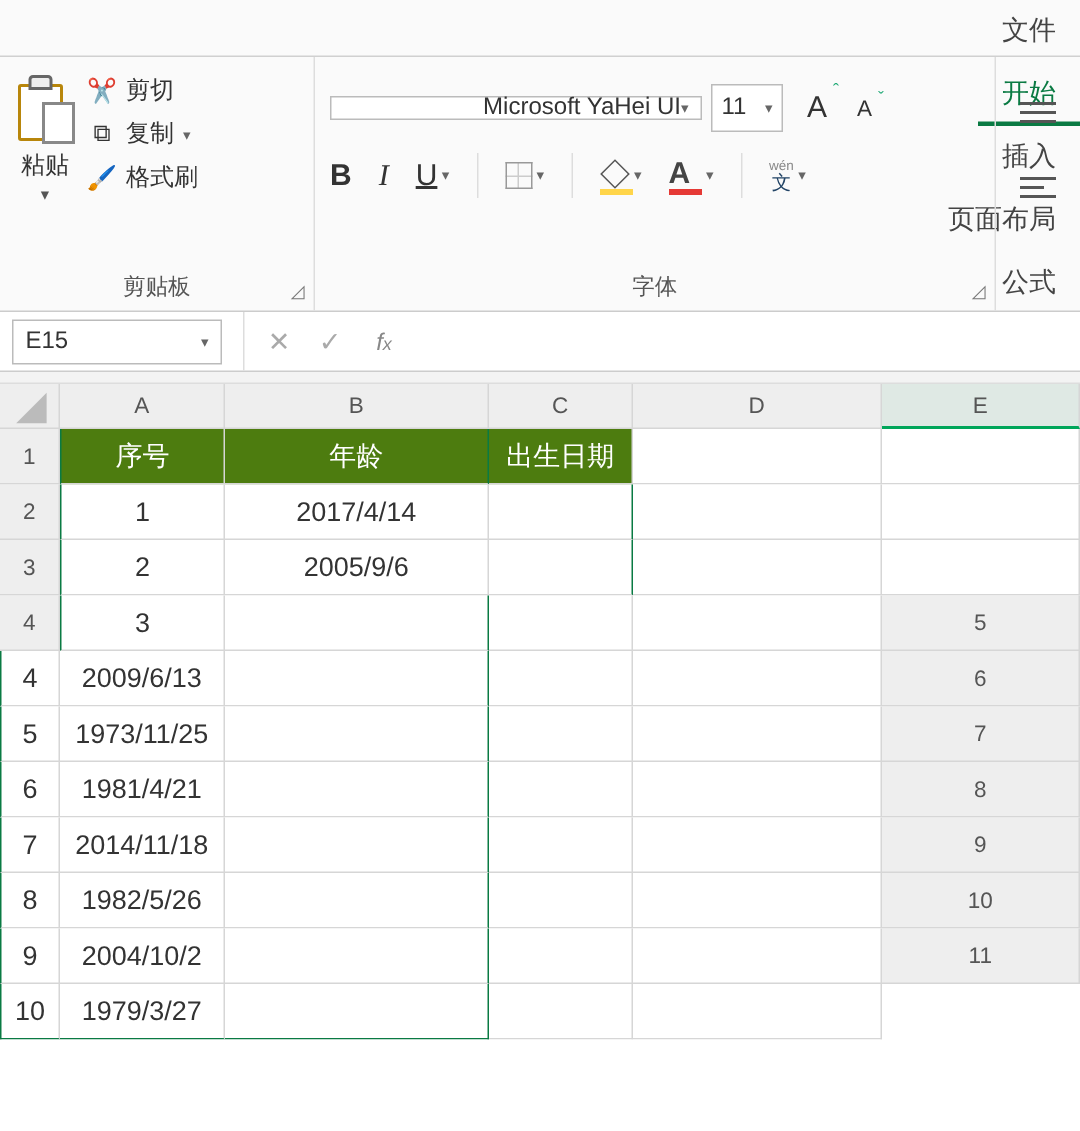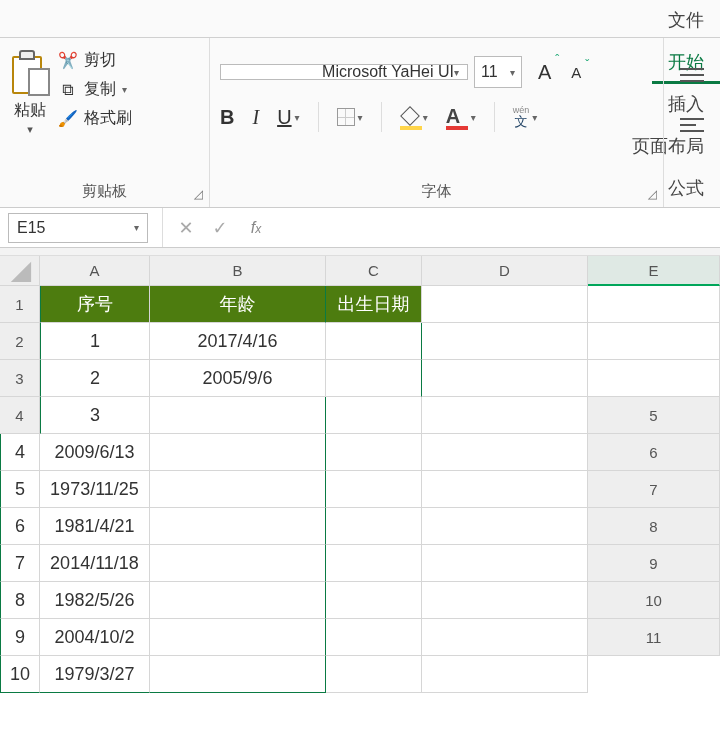--- a/index.html
+++ b/index.html
@@ -224,21 +224,21 @@
 
   <div class="rowh">1</div>
   <div class="cell green tbl-left">序号</div>
   <div class="cell green tbl-b">年龄</div>
   <div class="cell green">出生日期</div>
   <div class="cell"></div>
   <div class="cell"></div>
 
   <div class="rowh">2</div>
   <div class="cell tbl-left">1</div>
-  <div class="cell">2017/4/16</div>
+  <div class="cell">2017/4/14</div>
   <div class="cell tbl-b"></div>
   <div class="cell"></div>
   <div class="cell"></div>
 
   <div class="rowh">3</div>
   <div class="cell tbl-left">2</div>
   <div class="cell">2005/9/6</div>
   <div class="cell tbl-b"></div>
   <div class="cell"></div>
   <div class="cell"></div>

